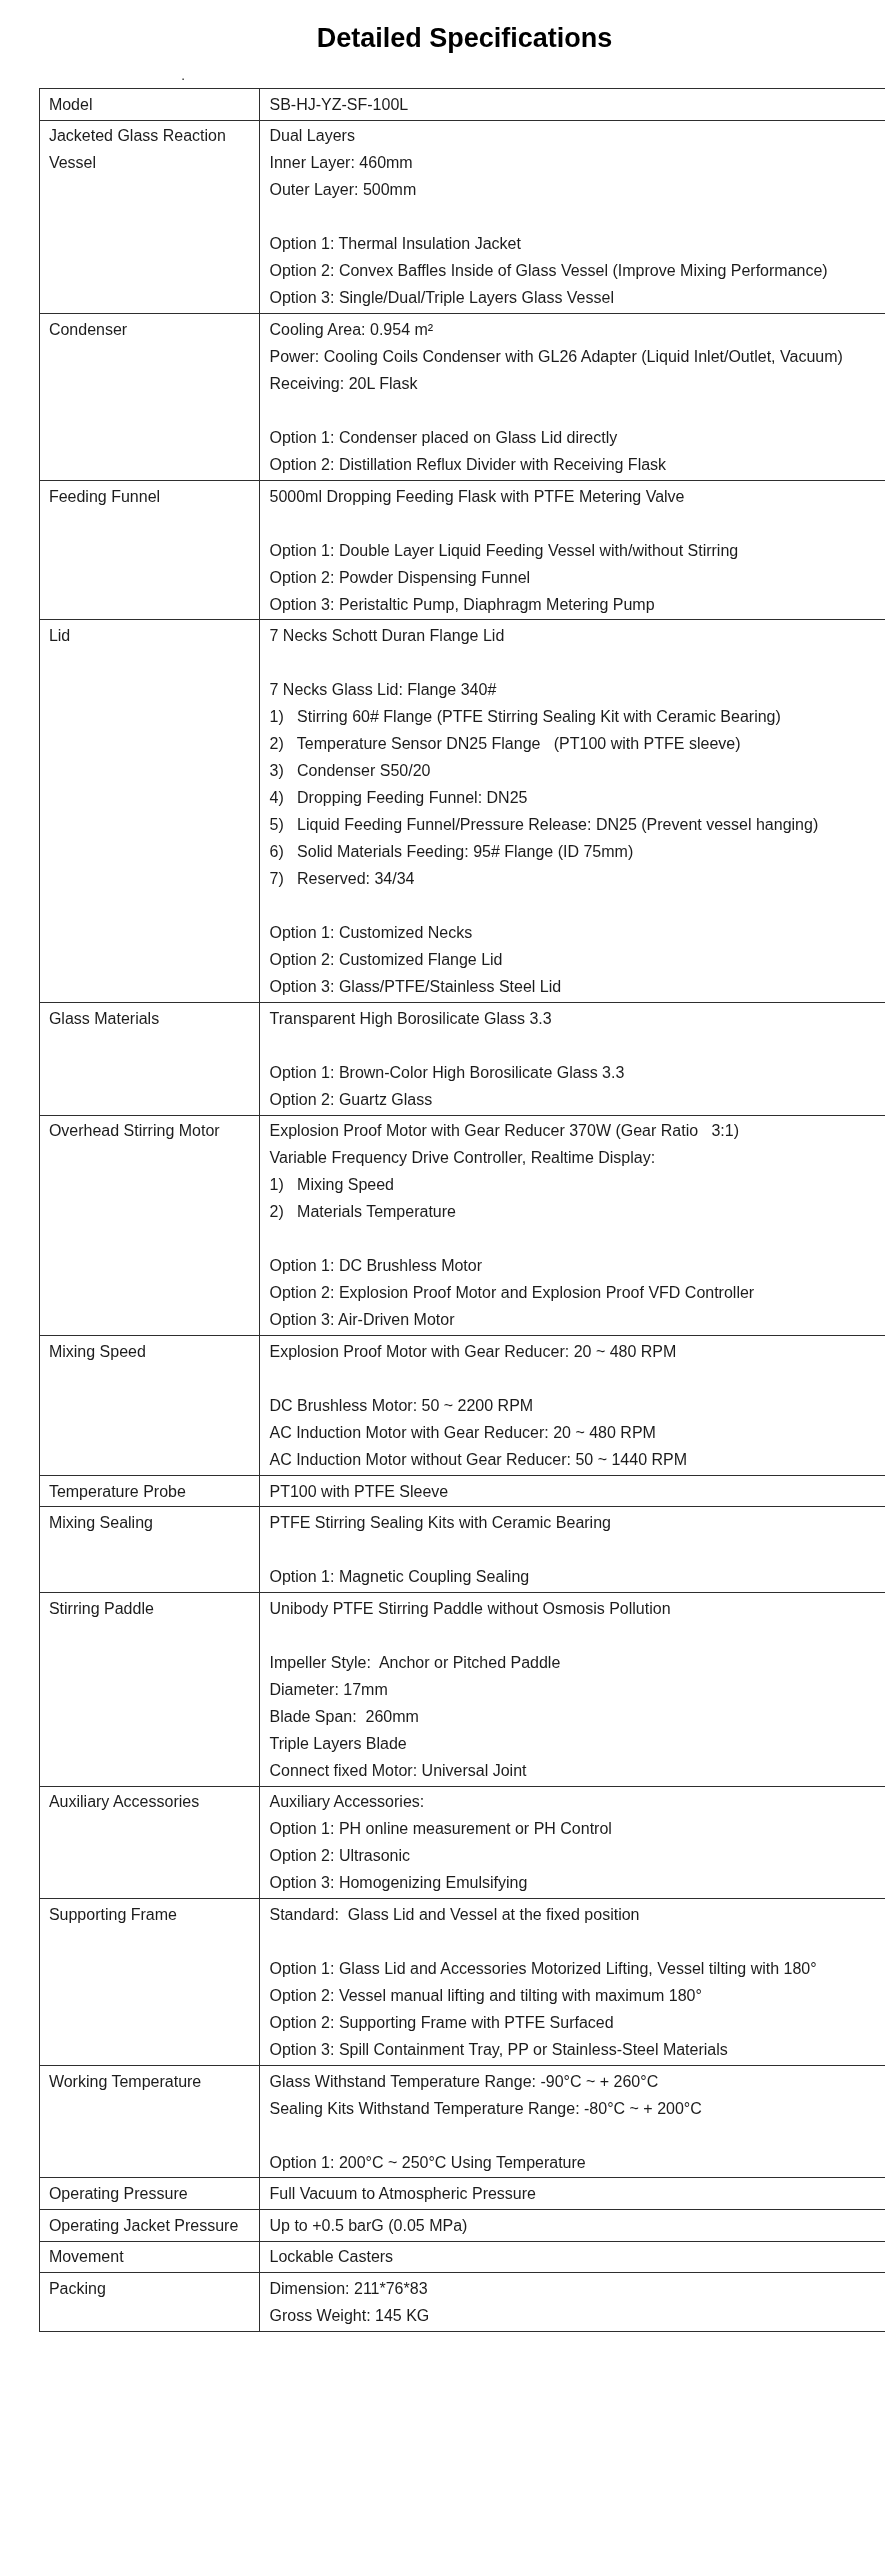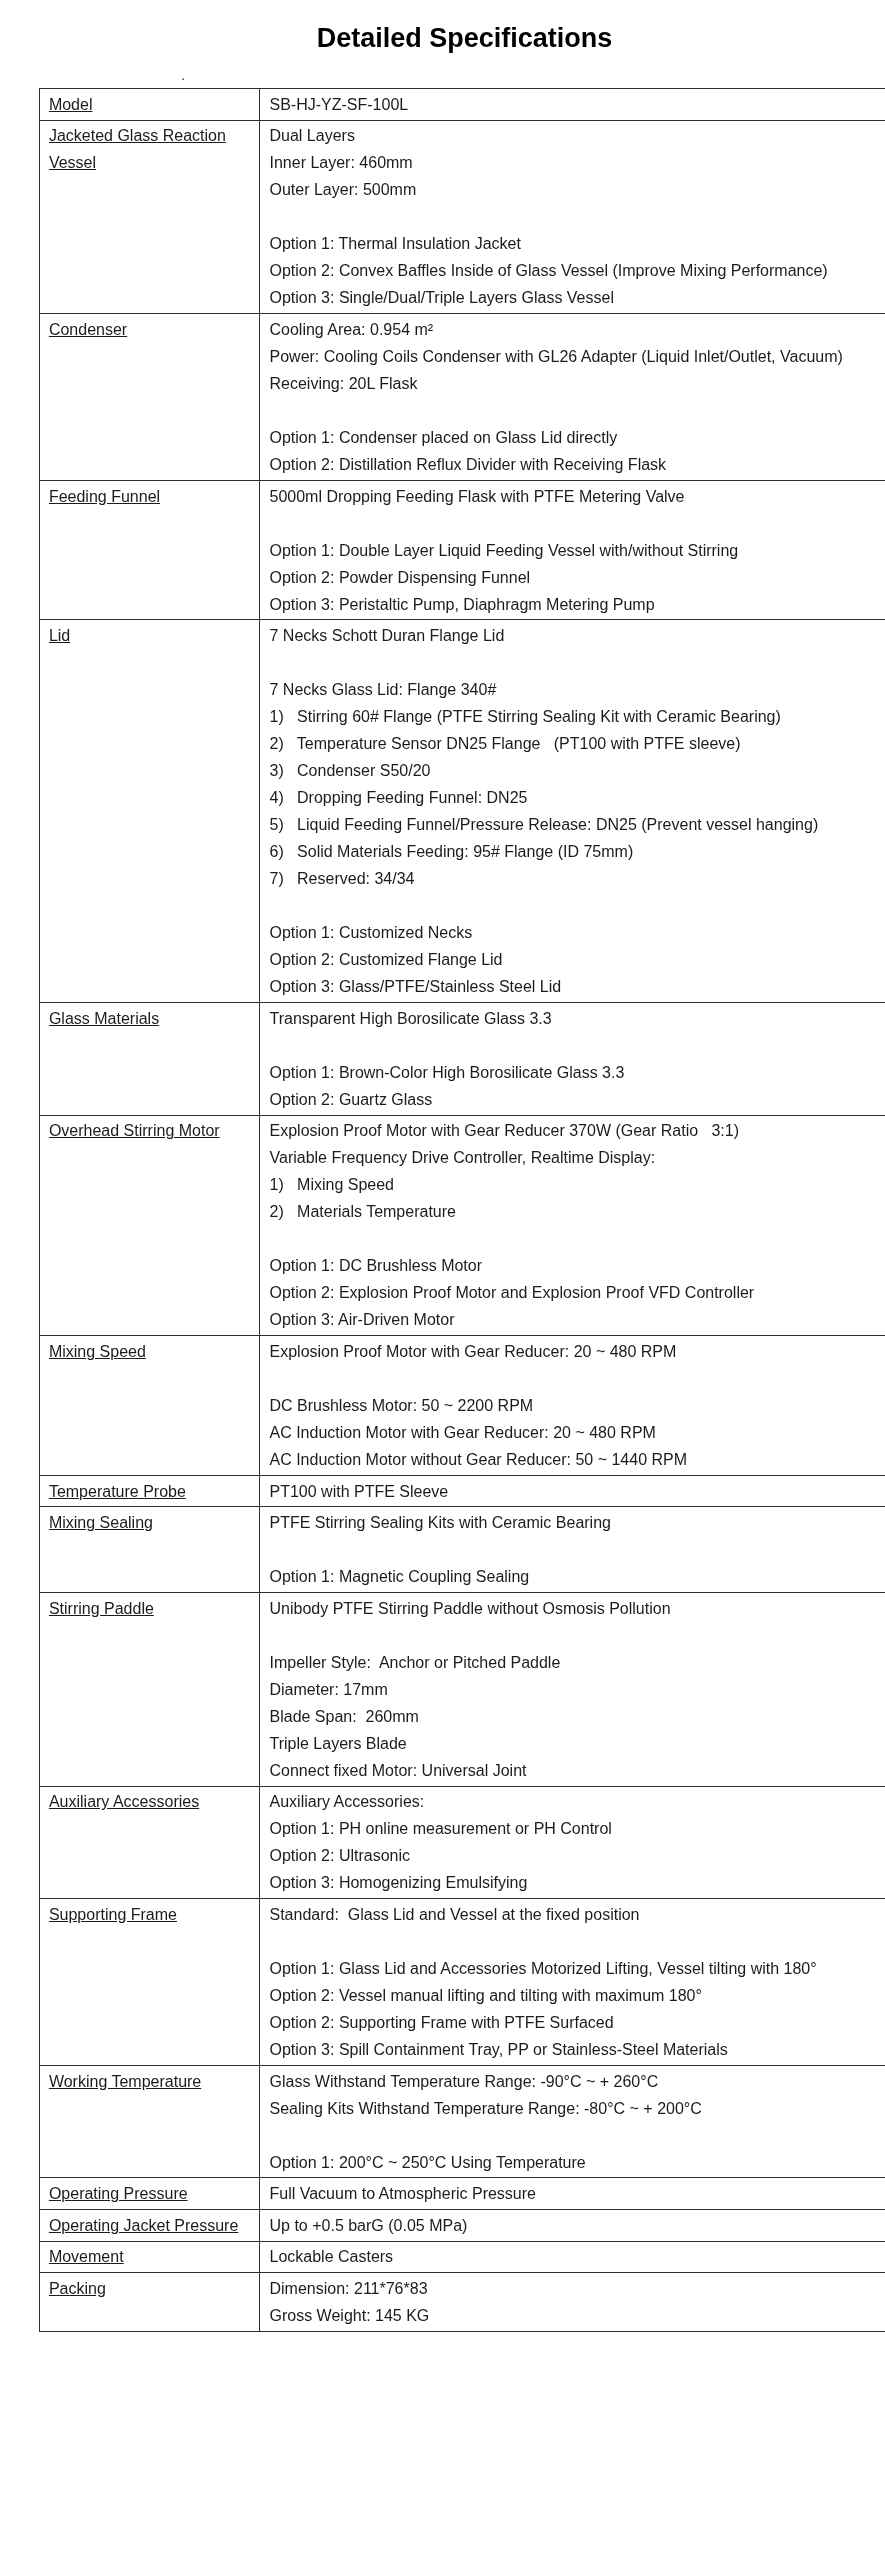--- a/index.html
+++ b/index.html
@@ -40,21 +40,20 @@
     margin: 33px 0 0 16.5px;
     border: 1.8px solid #000000;
   }
   table.spec-table td {
     border: 1.2px solid #2e2e2e;
     vertical-align: top;
     overflow: hidden;
   }
   td.label-cell {
     padding: 1.8px 4.7px 1.8px 9.4px;
-    text-decoration: underline;
   }
   td.value-cell {
     padding: 1.8px 3.5px 1.8px 10px;
   }
   .label-text {
     font-size: 16px;
     line-height: 27px;
     white-space: normal;
   }
   .line {

